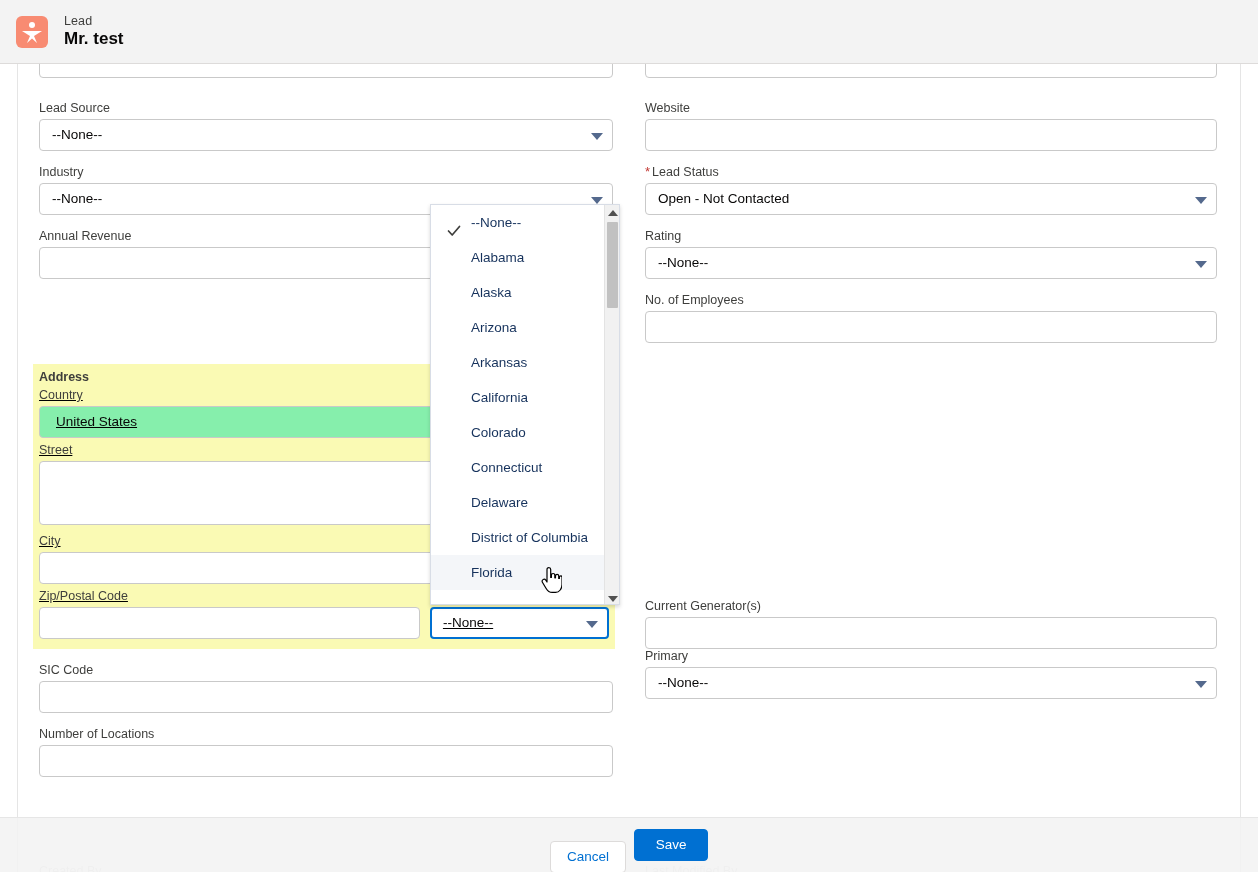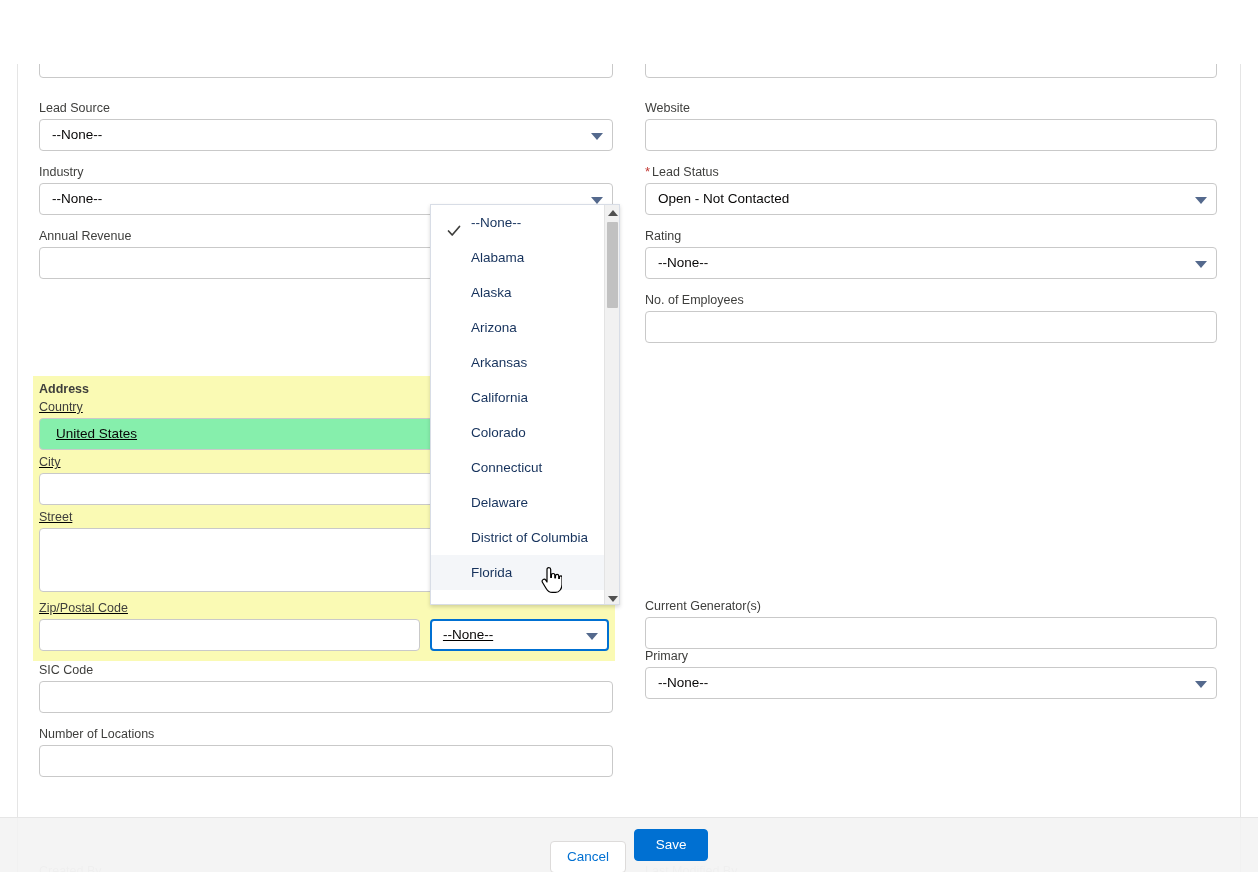--- a/index.html
+++ b/index.html
@@ -160,21 +160,20 @@
   }
 
   
   .address-group {
     position: absolute;
     left: 33px;
     top: 300px;
     width: 582px;
     background: #fafab4;
     padding: 6px 6px 10px 6px;
-    margin-top: 12px;
   }
   .address-title {
     font-size: 12.5px;
     font-weight: bold;
     color: #3e3e3c;
     margin-bottom: 3px;
   }
   .addr-field { margin-bottom: 4px; text-decoration: underline; }
   .addr-field:last-child { margin-bottom: 0; }
   .addr-label {
@@ -311,20 +310,32 @@
     color: #d4d4d4;
     white-space: nowrap;
     z-index: 5;
   }
 </style>
 </head>
 <body>
 
 <div id="app">
 
+  <div class="modal-header">
+    <div class="lead-icon">
+      <div class="head"></div>
+      <svg class="body" viewBox="0 0 20 12">
+        <path d="M0 0 H20 L12 5 L15 12 L10 7.5 L5 12 L8 5 Z" fill="#ffffff"></path>
+      </svg>
+    </div>
+    <div class="header-text">
+      <div class="header-eyebrow">Lead</div>
+      <div class="header-title">Mr. test</div>
+    </div>
+  </div>
 
   <div class="modal-body">
 
     <div class="body-left-border"></div>
     <div class="body-right-border"></div>
 
     <div class="col-left">
 
       <div class="field" style="top:-18px; width:574px;">
         <input class="input-box" type="text" value="" readonly="" style="">
@@ -420,27 +431,27 @@
 
     <div class="address-group">
       <div class="address-title">Address</div>
 
       <div class="addr-field">
         <div class="addr-label">Country</div>
         <div class="static-value">United States</div>
       </div>
 
       <div class="addr-field">
-        <div class="addr-label">City</div>
-        <input class="input-box" type="text" value="" style="">
-      </div>
-
-      <div class="addr-field">
         <div class="addr-label">Street</div>
         <textarea class="input-box tall" style=""></textarea>
+      </div>
+
+      <div class="addr-field">
+        <div class="addr-label">City</div>
+        <input class="input-box" type="text" value="" style="">
       </div>
 
       <div class="addr-field">
         <div class="addr-label">Zip/Postal Code</div>
         <div class="addr-row">
           <div class="zip-cell">
             <input class="input-box" type="text" value="" style="">
           </div>
           <div class="state-cell">
             <div class="select-box focused">

